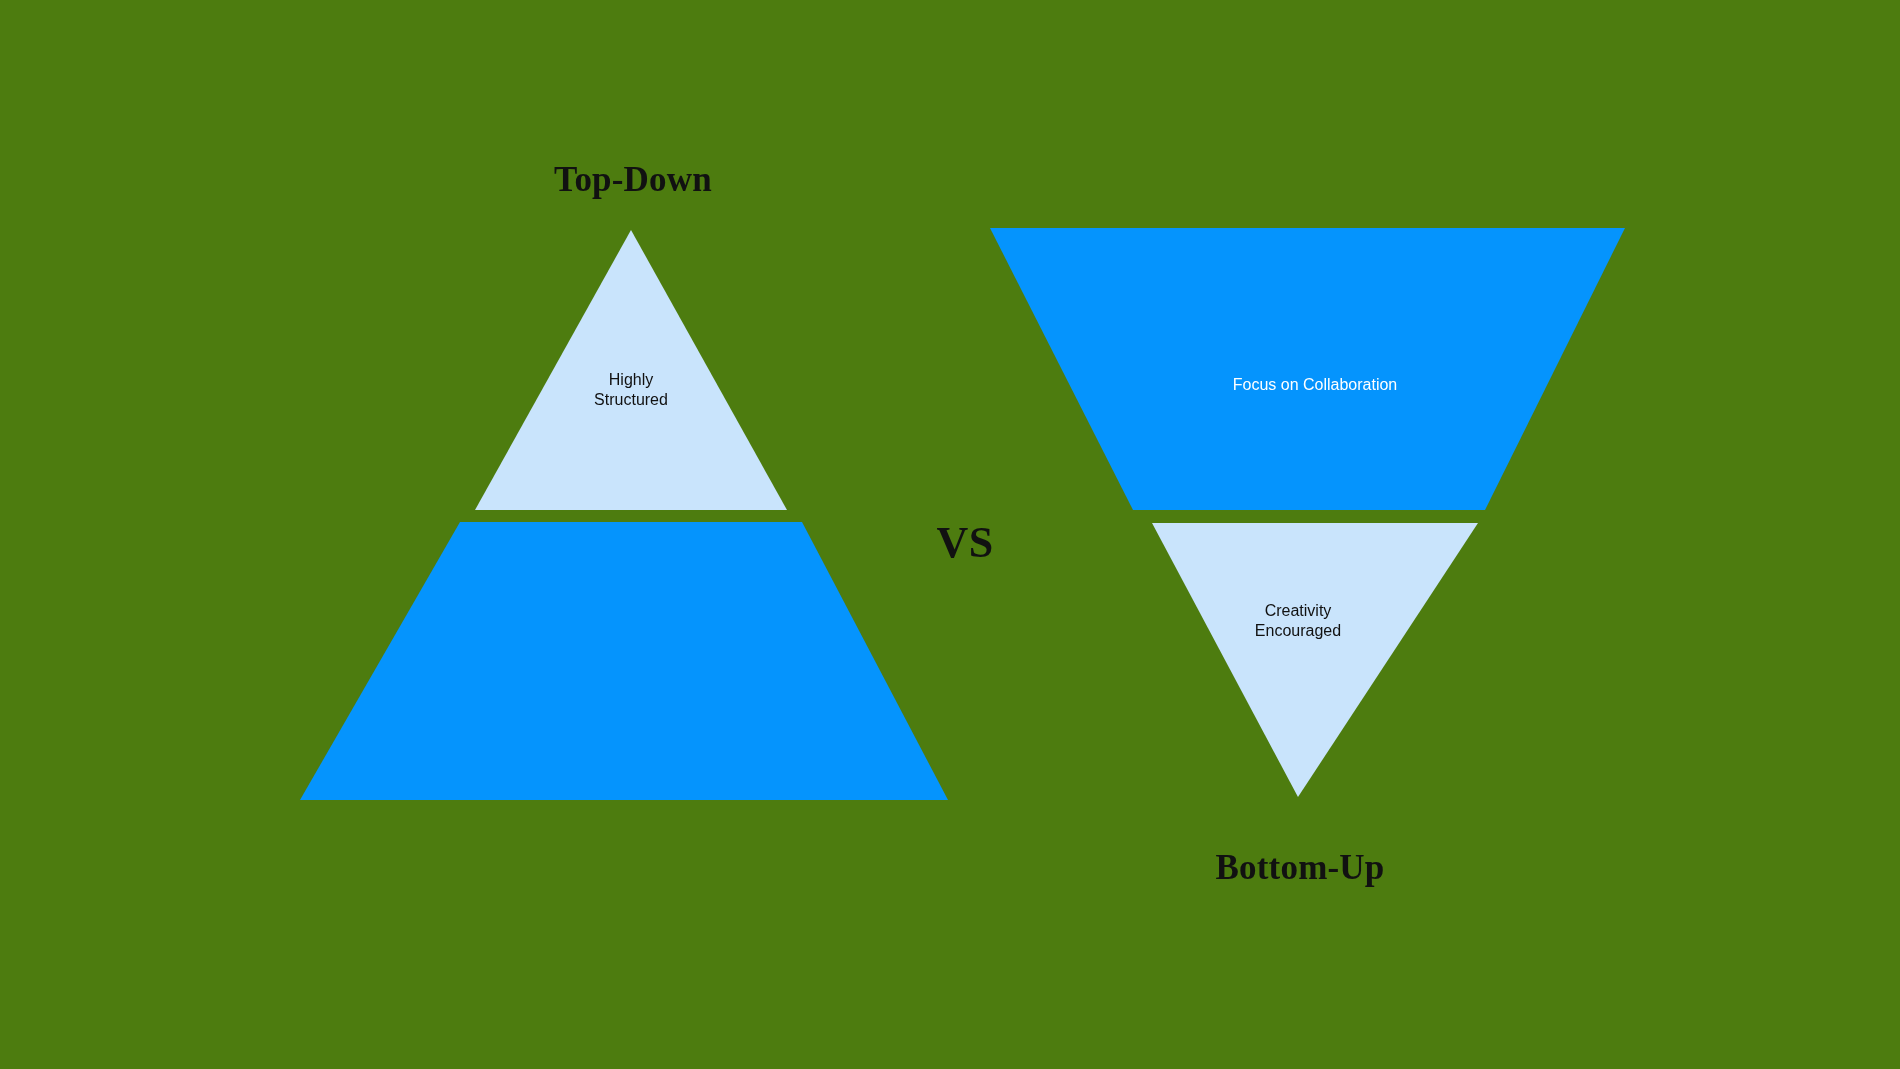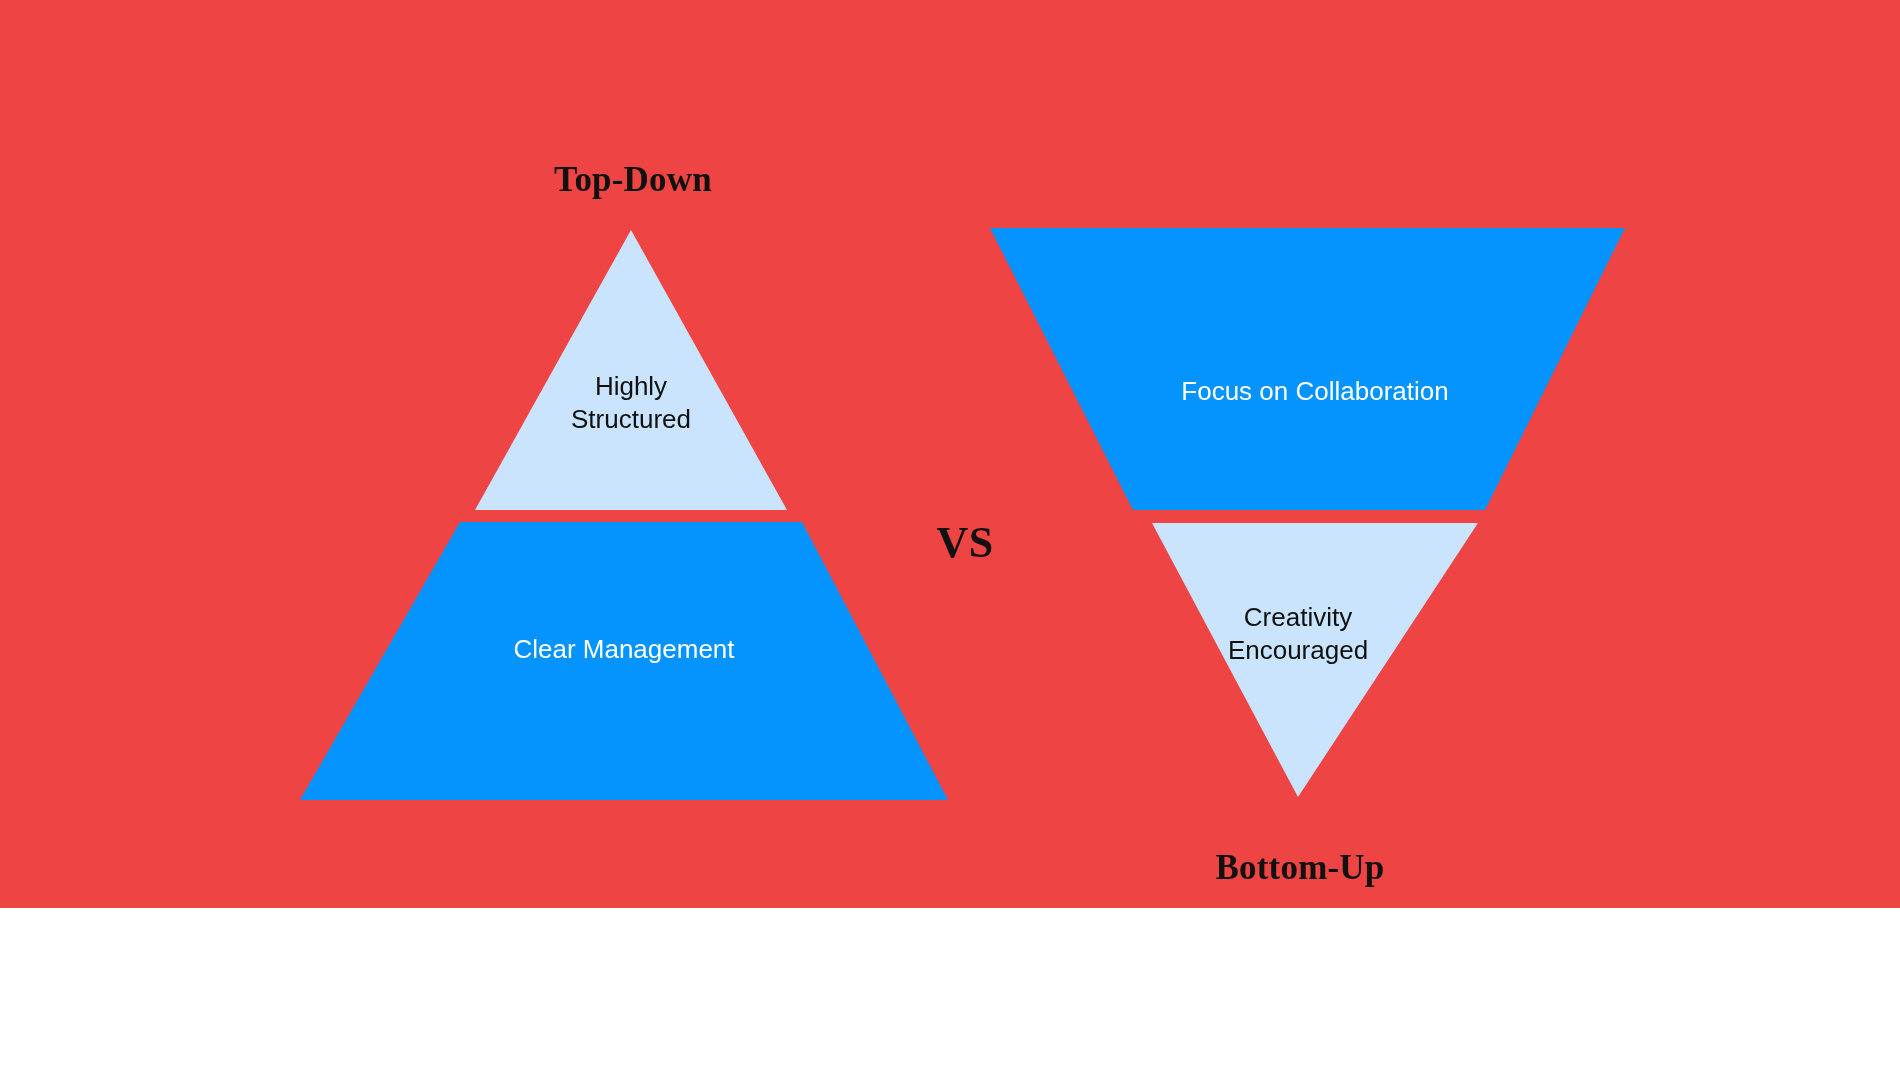--- a/index.html
+++ b/index.html
@@ -9,22 +9,22 @@
   body {
     width: 1900px;
     height: 1069px;
     background: #ffffff;
     font-family: "Liberation Sans", sans-serif;
     overflow: hidden;
   }
   .canvas {
     position: relative;
     width: 1900px;
-    height: 908px;
-    background: #ef4444;
+    height: 1069px;
+    background: #4d7c0f;
   }
 
   
   .diagram-title {
     position: absolute;
     font-family: "Liberation Serif", "DejaVu Serif", serif;
     font-weight: bold;
     font-size: 35px;
     color: #111111;
     letter-spacing: 0.2px;
@@ -77,21 +77,21 @@
     width: 650px;
     height: 586px;
   }
 
   
   .segment-label {
     position: absolute;
     text-align: center;
     font-family: "Liberation Sans", sans-serif;
     font-weight: normal;
-    font-size: 26px;
+    font-size: 16px;
     line-height: 1.26;
     white-space: pre-line;
     pointer-events: none;
   }
   .label-dark { color: #111111; }
   .label-light { color: #ffffff; }
 
   #label-highly-structured {
     left: 481px;
     top: 370px;
@@ -125,21 +125,20 @@
 
       <polygon points="336,8 180,288 492,288" fill="#c9e4fc"></polygon>
 
       <polygon points="165,300 507,300 653,578 5,578" fill="#0594fd"></polygon>
     </svg>
   </div>
 
   <div class="segment-label label-dark" id="label-highly-structured">Highly
 Structured</div>
 
-  <div class="segment-label label-light" id="label-clear-management">Clear Management</div>
 
   <div id="vs-divider">VS</div>
 
   <div class="shape-group" id="funnel-group">
     <svg width="650" height="586" viewBox="0 0 650 586">
 
       <polygon points="5,6 640,6 500,288 148,288" fill="#0594fd"></polygon>
 
       <polygon points="167,301 493,301 313,575" fill="#c9e4fc"></polygon>
     </svg>

